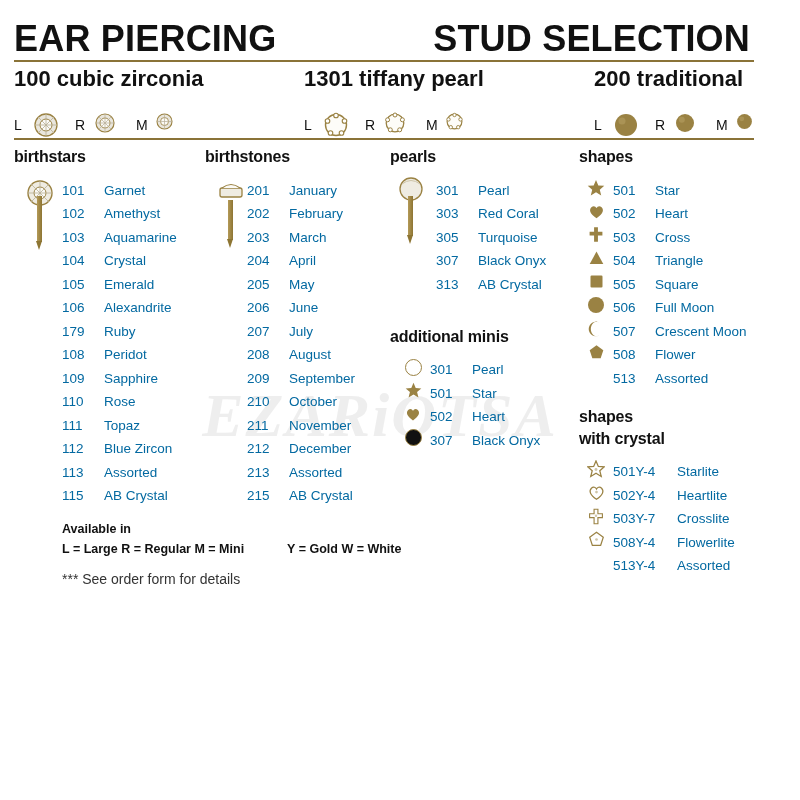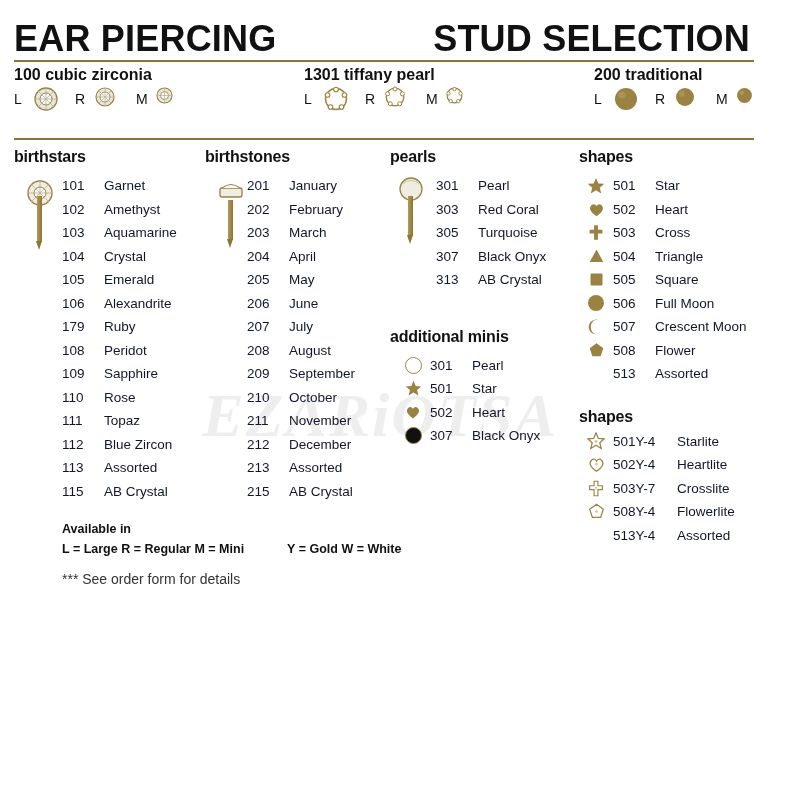--- a/index.html
+++ b/index.html
@@ -52,24 +52,24 @@
   }
   .cat {
     position: absolute;
     top: 0;
     width: 240px;
   }
   .cat-1 { left: 0px; }
   .cat-2 { left: 290px; }
   .cat-3 { left: 580px; }
   .cat-title {
-    font-size: 16px;
+    font-size: 22px;
     font-weight: bold;
     color: #111;
-    margin-bottom: 2px;
+    margin-bottom: 20px;
     white-space: nowrap;
   }
   .cat-variants {
     display: flex;
     align-items: center;
     gap: 4px;
     margin-top: 2px;
   }
   .vlabel {
     font-size: 14px;
@@ -99,24 +99,24 @@
   .col-title.small-gap { margin-bottom: 4px; }
 
   .col-birthstars { left: 14px; width: 190px; }
   .col-birthstones { left: 205px; width: 180px; }
   .col-pearls { left: 390px; width: 190px; }
   .col-shapes { left: 579px; width: 180px; }
 
   .list { margin: 0; padding: 0; list-style: none; }
   .row {
     display: flex;
-    align-items: center;
+    align-items: flex-end;
     height: 23.5px;
     font-size: 13.5px;
-    color: #0f172a;
+    color: #0369a1;
   }
   .row .code {
     width: 34px;
     text-align: left;
     letter-spacing: 0px;
   }
   .row .name { padding-left: 8px; white-space: nowrap; }
   .row .glyph {
     width: 26px;
     height: 20px;
@@ -598,20 +598,21 @@
       </li>
       <li class="row">
         <span class="glyph"></span>
         <span class="code">513</span>
         <span class="name">Assorted</span>
       </li>
     </ul>
 
     <div style="margin-top:22px;">
       <div class="col-title small-gap">shapes</div>
+      <div class="col-title">with crystal</div>
       <ul class="list" style="margin-left:4px;">
         <li class="row">
           <span class="glyph">
             <svg width="18" height="18" viewBox="0 0 20 20">
                 <polygon class="g-gold-stroke" points="10,1 12.6,7.1 19.2,7.6 14.2,11.9 15.8,18.3 10,14.8 4.2,18.3 5.8,11.9 0.8,7.6 7.4,7.1"></polygon>
                 <circle cx="10" cy="10.5" r="1.6" fill="#cfc6a8"></circle>
               </svg>
           </span>
           <span class="code" style="width:56px">501Y-4</span>
           <span class="name">Starlite</span>

